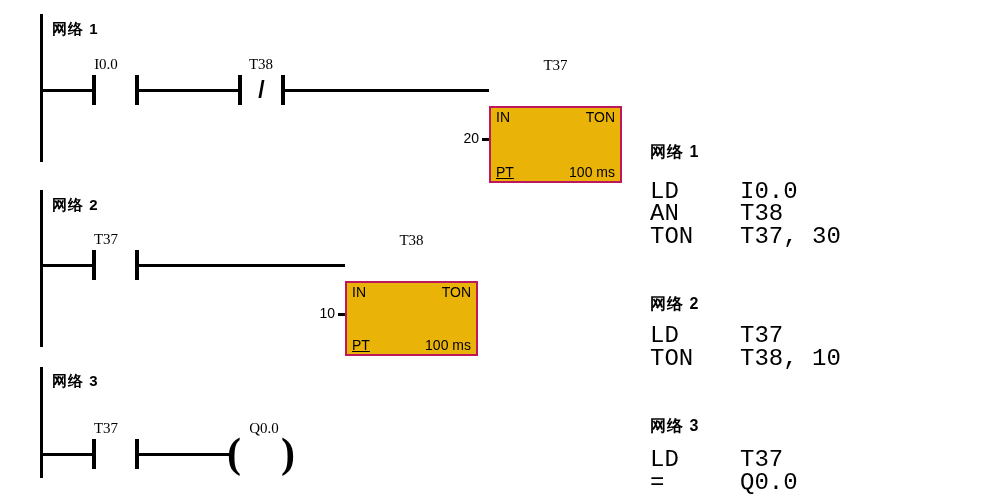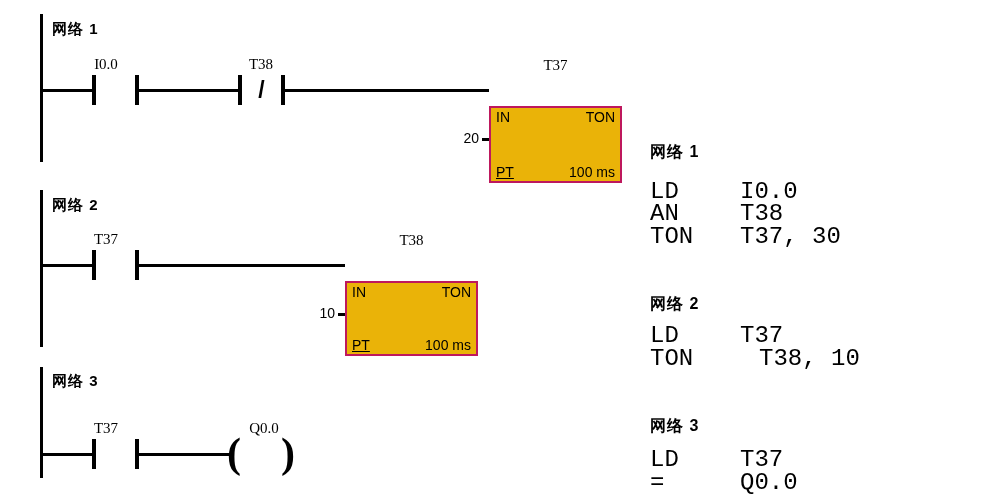--- a/index.html
+++ b/index.html
@@ -94,19 +94,19 @@
 <div class="stl-opr" style="left:740px;top:178px;">I0.0</div>
 <div class="stl-op" style="left:650px;top:200px;">AN</div>
 <div class="stl-opr" style="left:740px;top:200px;">T38</div>
 <div class="stl-op" style="left:650px;top:223px;">TON</div>
 <div class="stl-opr" style="left:740px;top:223px;">T37, 30</div>
 
 <div class="stl-title" style="left:650px;top:294px;">网络 2</div>
 <div class="stl-op" style="left:650px;top:322px;">LD</div>
 <div class="stl-opr" style="left:740px;top:322px;">T37</div>
 <div class="stl-op" style="left:650px;top:345px;">TON</div>
-<div class="stl-opr" style="left:740px;top:345px;margin-left:19px;">T38, 10</div>
+<div class="stl-opr" style="left:740px;top:345px;">T38, 10</div>
 
 <div class="stl-title" style="left:650px;top:416px;">网络 3</div>
 <div class="stl-op" style="left:650px;top:446px;">LD</div>
 <div class="stl-opr" style="left:740px;top:446px;">T37</div>
 <div class="stl-op" style="left:650px;top:469px;">=</div>
 <div class="stl-opr" style="left:740px;top:469px;">Q0.0</div>
 
 </body></html>

